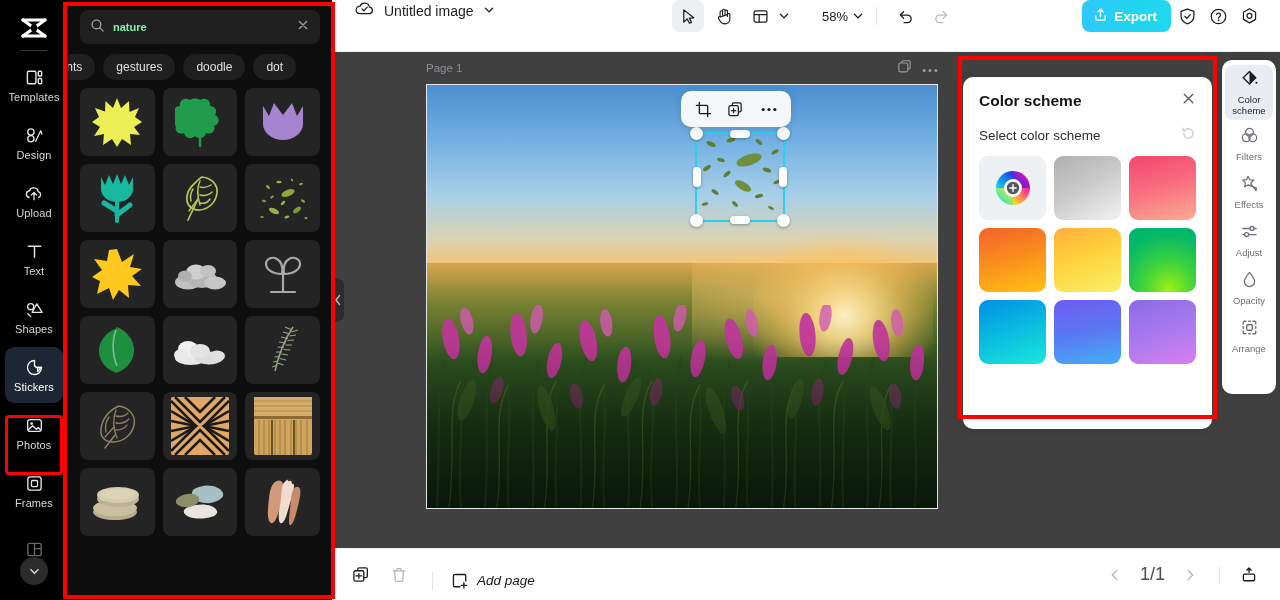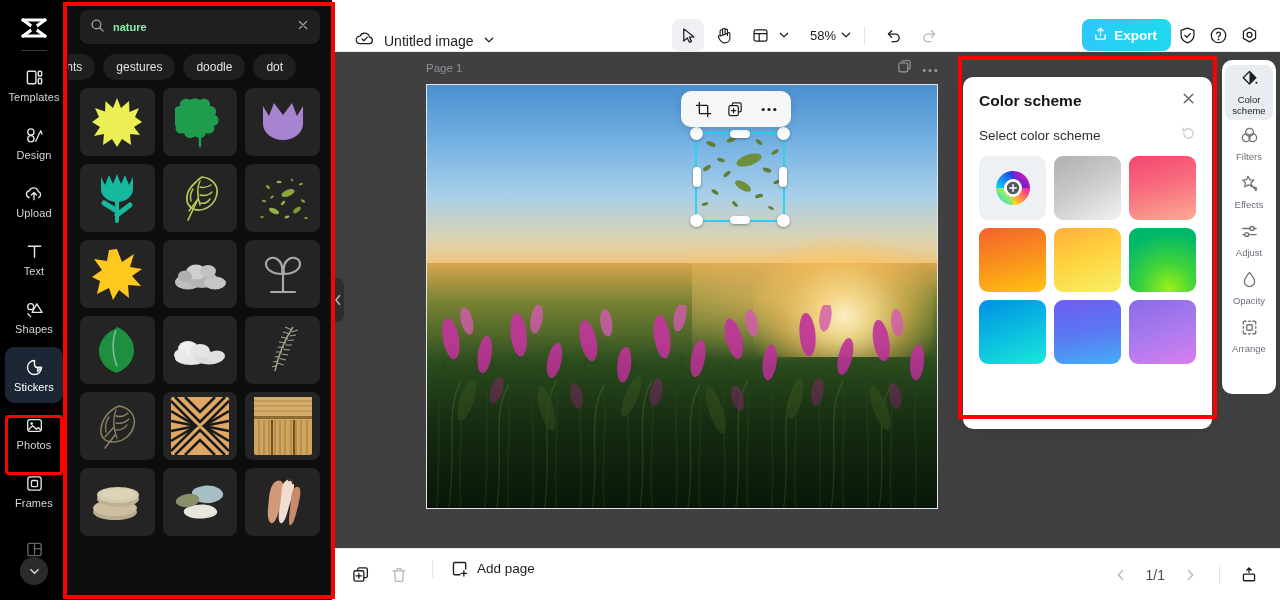--- a/index.html
+++ b/index.html
@@ -84,21 +84,21 @@
   .collapse-handle {
     position: absolute; left: 332px; top: 278px; width: 12px; height: 44px;
     background: #2d2d2d; border-radius: 0 7px 7px 0;
     display: flex; align-items: center; justify-content: center; z-index: 16; cursor: pointer;
   }
 
   
   .topbar {
     position: absolute; left: 332px; top: 0; width: 948px; height: 52px;
     background: #ffffff; border-bottom: 1px solid #ececf0;
-    display: flex; align-items: flex-end; z-index: 10;
+    display: flex; align-items: flex-start; z-index: 10;
   }
   .doc-title-grp { display:flex; align-items:center; gap: 9px; margin-left: 22px; cursor: pointer; }
   .doc-title { font-size: 14px; color: #1c1c1e; }
   .tb-center { position:absolute; left: 340px; display:flex; align-items:center; gap:4px; }
   .tb-btn {
     width: 32px; height: 32px; border-radius: 7px; display:flex;
     align-items:center; justify-content:center; cursor:pointer;
   }
   .tb-btn.sel { background: #eef0f4; }
   .tb-btn.disabled { opacity: .3; }
@@ -211,28 +211,28 @@
   }
   .rr-item.active { background:#e9ecf1; }
   .rr-label { font-size: 9.5px; color:#6b7079; text-align:center; line-height: 10.5px; }
   .rr-item.active .rr-label { color:#1c1f26; }
 
   
   .bottombar {
     position:absolute; left:332px; top:548px; width:948px; height:52px;
     background:#fff; border-top:1px solid #ececf0; display:flex; align-items:center; z-index:10;
   }
-  .bb-left { display:flex; align-items:flex-start; gap: 8px; margin-left: 14px; }
+  .bb-left { display:flex; align-items:flex-end; gap: 8px; margin-left: 14px; font-style: italic; }
   .bb-btn { width:30px;height:30px;display:flex;align-items:center;justify-content:center;cursor:pointer;border-radius:6px; }
   .bb-btn.disabled { opacity:.32; }
   .bb-sep { width:1px;height:18px;background:#e3e3e9; margin:0 10px; }
   .add-page { display:flex; align-items:center; gap:8px; cursor:pointer; }
   .add-page-label { font-size:13.5px; color:#1c1c1e; }
   .bb-right { position:absolute; right:16px; display:flex; align-items:center; gap: 4px; }
-  .pg-count { font-size:14px; color:#4a4d55; padding: 0 6px; }
+  .pg-count { font-size:18px; color:#4a4d55; padding: 0 6px; }
 </style>
 </head>
 <body>
 
 <div id="app">
 
   <div class="rail">
     <div class="logo">
       <svg width="30" height="24" viewBox="0 0 30 24">
         <path d="M4 3 L26 19 M26 3 L4 19" stroke="#fff" stroke-width="3.2" fill="none" stroke-linecap="round"></path>
@@ -573,21 +573,21 @@
         <div class="tb-btn">
           <svg width="17" height="17" viewBox="0 0 18 18">
               <rect x="2.2" y="3" width="13.6" height="12" rx="1.8" stroke="#1c1c1e" stroke-width="1.3" fill="none"></rect>
               <path d="M2.2 7 H15.8 M7.6 7 V15" stroke="#1c1c1e" stroke-width="1.3"></path>
             </svg>
         </div>
         <svg width="12" height="12" viewBox="0 0 13 13">
             <path d="M2.6 4.6 L6.5 8.5 L10.4 4.6" stroke="#1c1c1e" stroke-width="1.4" fill="none" stroke-linecap="round" stroke-linejoin="round"></path>
           </svg>
       </div>
-      <div class="tb-combo" style="margin-left:8px;">
+      <div class="tb-combo" style="margin-left:20px;">
         <span class="zoom-val">58%</span>
         <svg width="12" height="12" viewBox="0 0 13 13">
             <path d="M2.6 4.6 L6.5 8.5 L10.4 4.6" stroke="#1c1c1e" stroke-width="1.4" fill="none" stroke-linecap="round" stroke-linejoin="round"></path>
           </svg>
       </div>
       <div class="tb-sep"></div>
       <div class="tb-btn">
         <svg width="17" height="17" viewBox="0 0 18 18">
             <path d="M4.2 7.5 H11a4 4 0 0 1 0 8H7.5" stroke="#1c1c1e" stroke-width="1.4" fill="none" stroke-linecap="round"></path>
             <path d="M7 4 L3.6 7.5 L7 11" stroke="#1c1c1e" stroke-width="1.4" fill="none" stroke-linecap="round" stroke-linejoin="round"></path>

